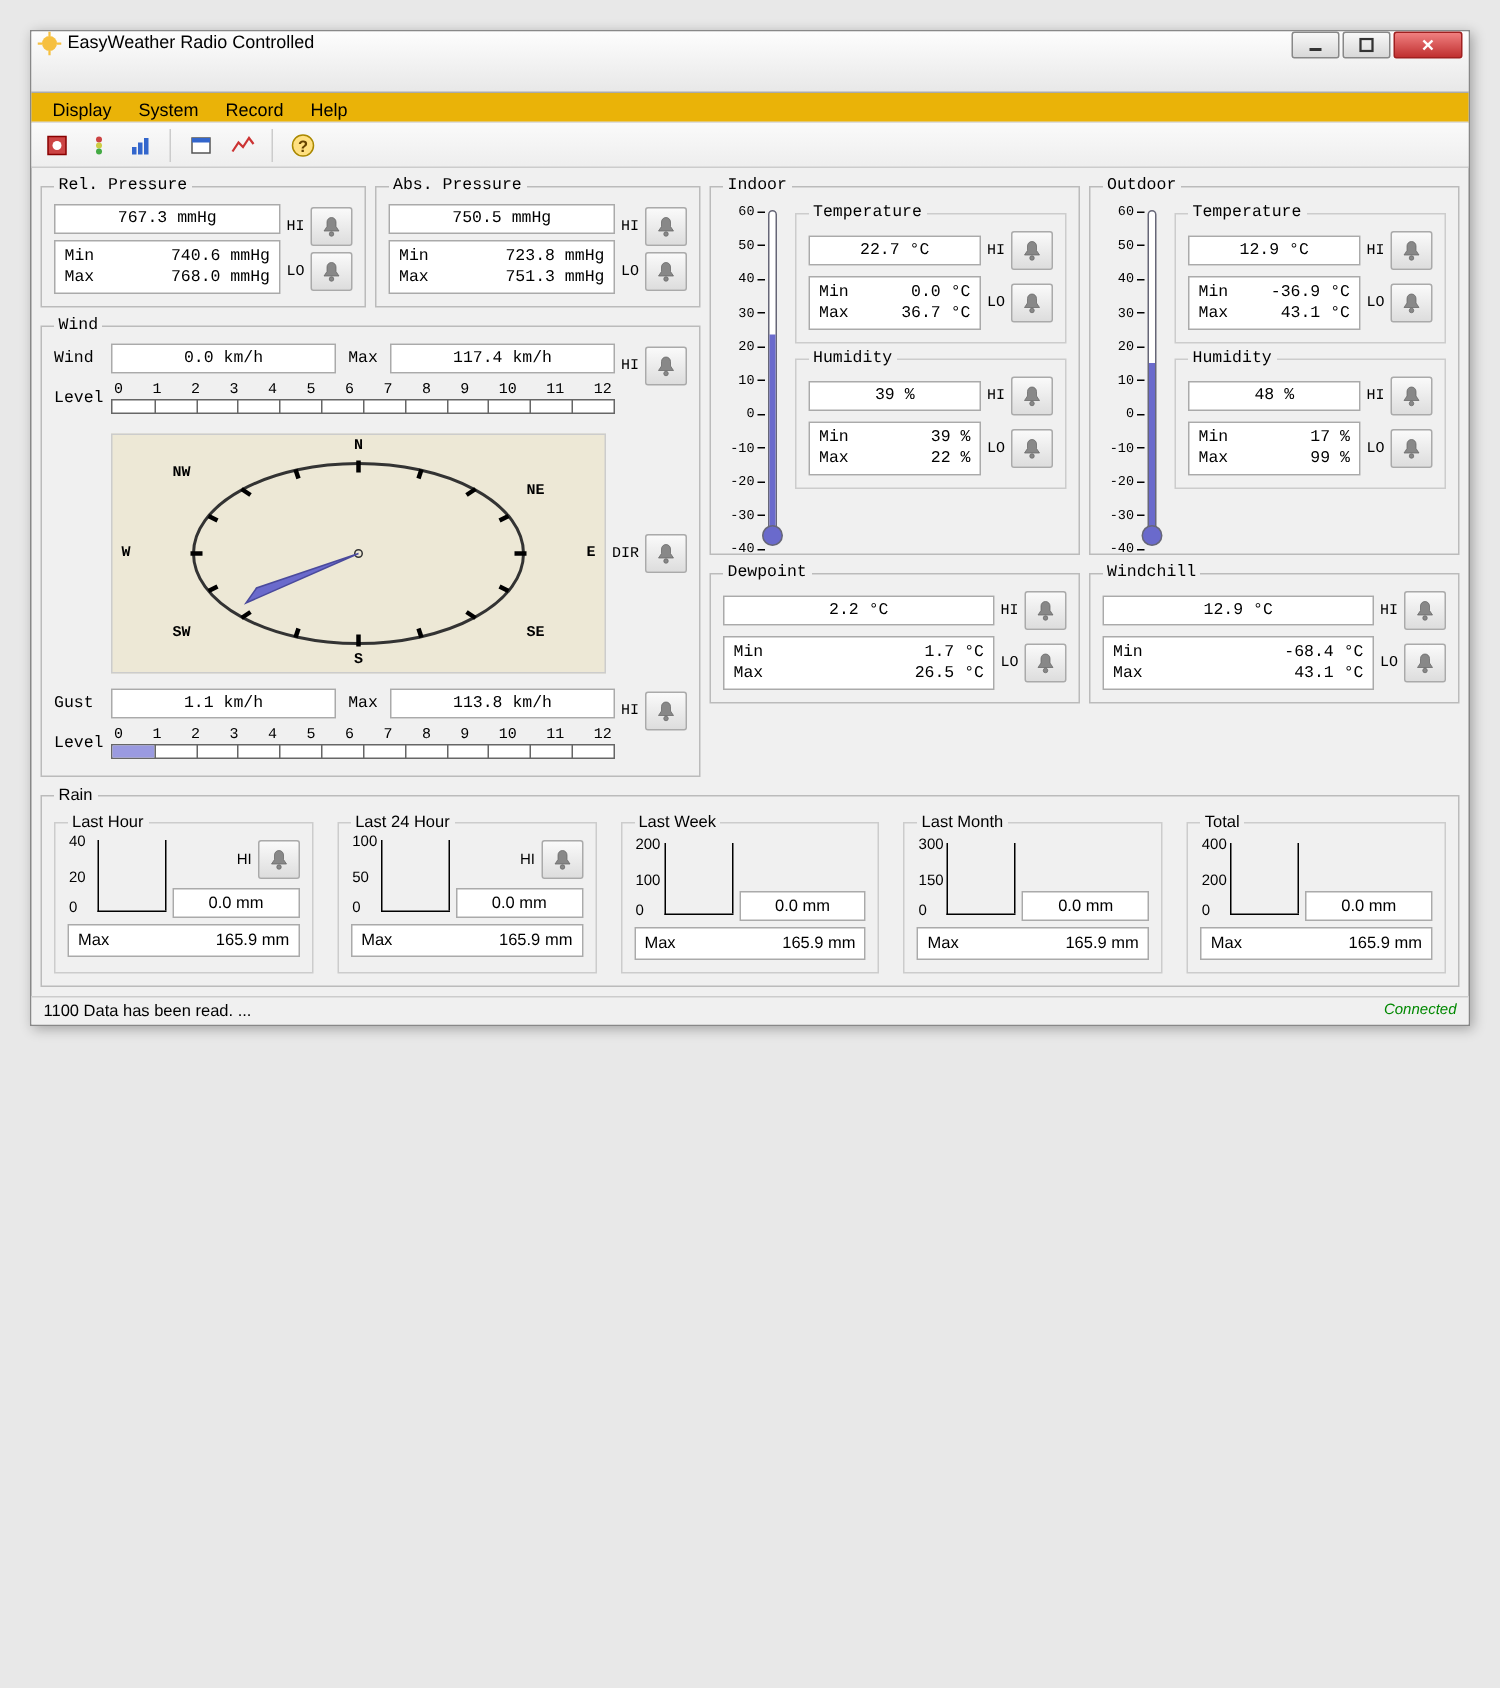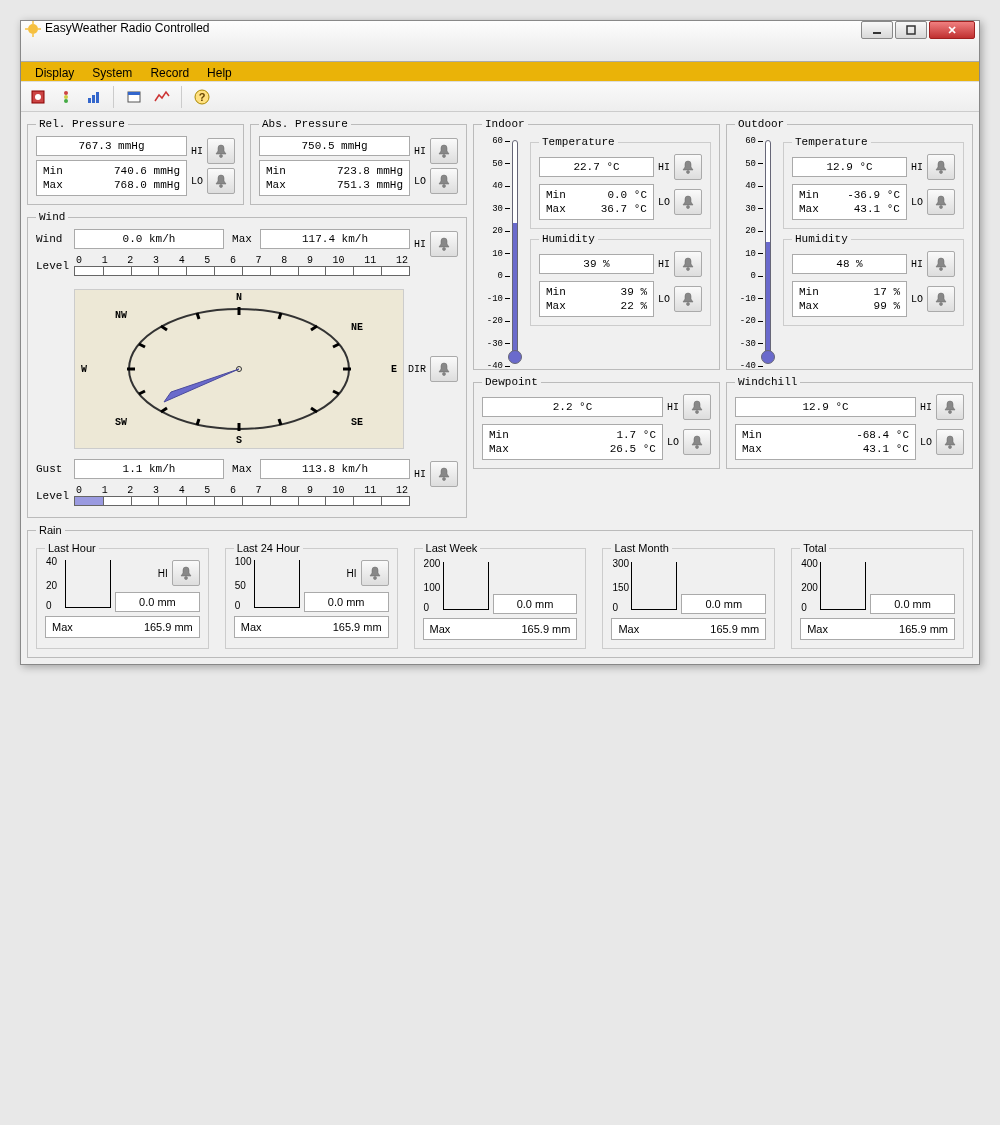--- a/index.html
+++ b/index.html
@@ -843,13 +843,17 @@
               <div class="mrow">
                 <span>Max</span>
                 <span>165.9 mm</span>
               </div>
             </div>
           </fieldset>
         </div>
     </fieldset>
   </div>
 
+  <div class="statusbar">
+    <span>1100 Data has been read. ...</span>
+    <span class="connected">Connected</span>
+  </div>
 </div>
 
 </body></html>

